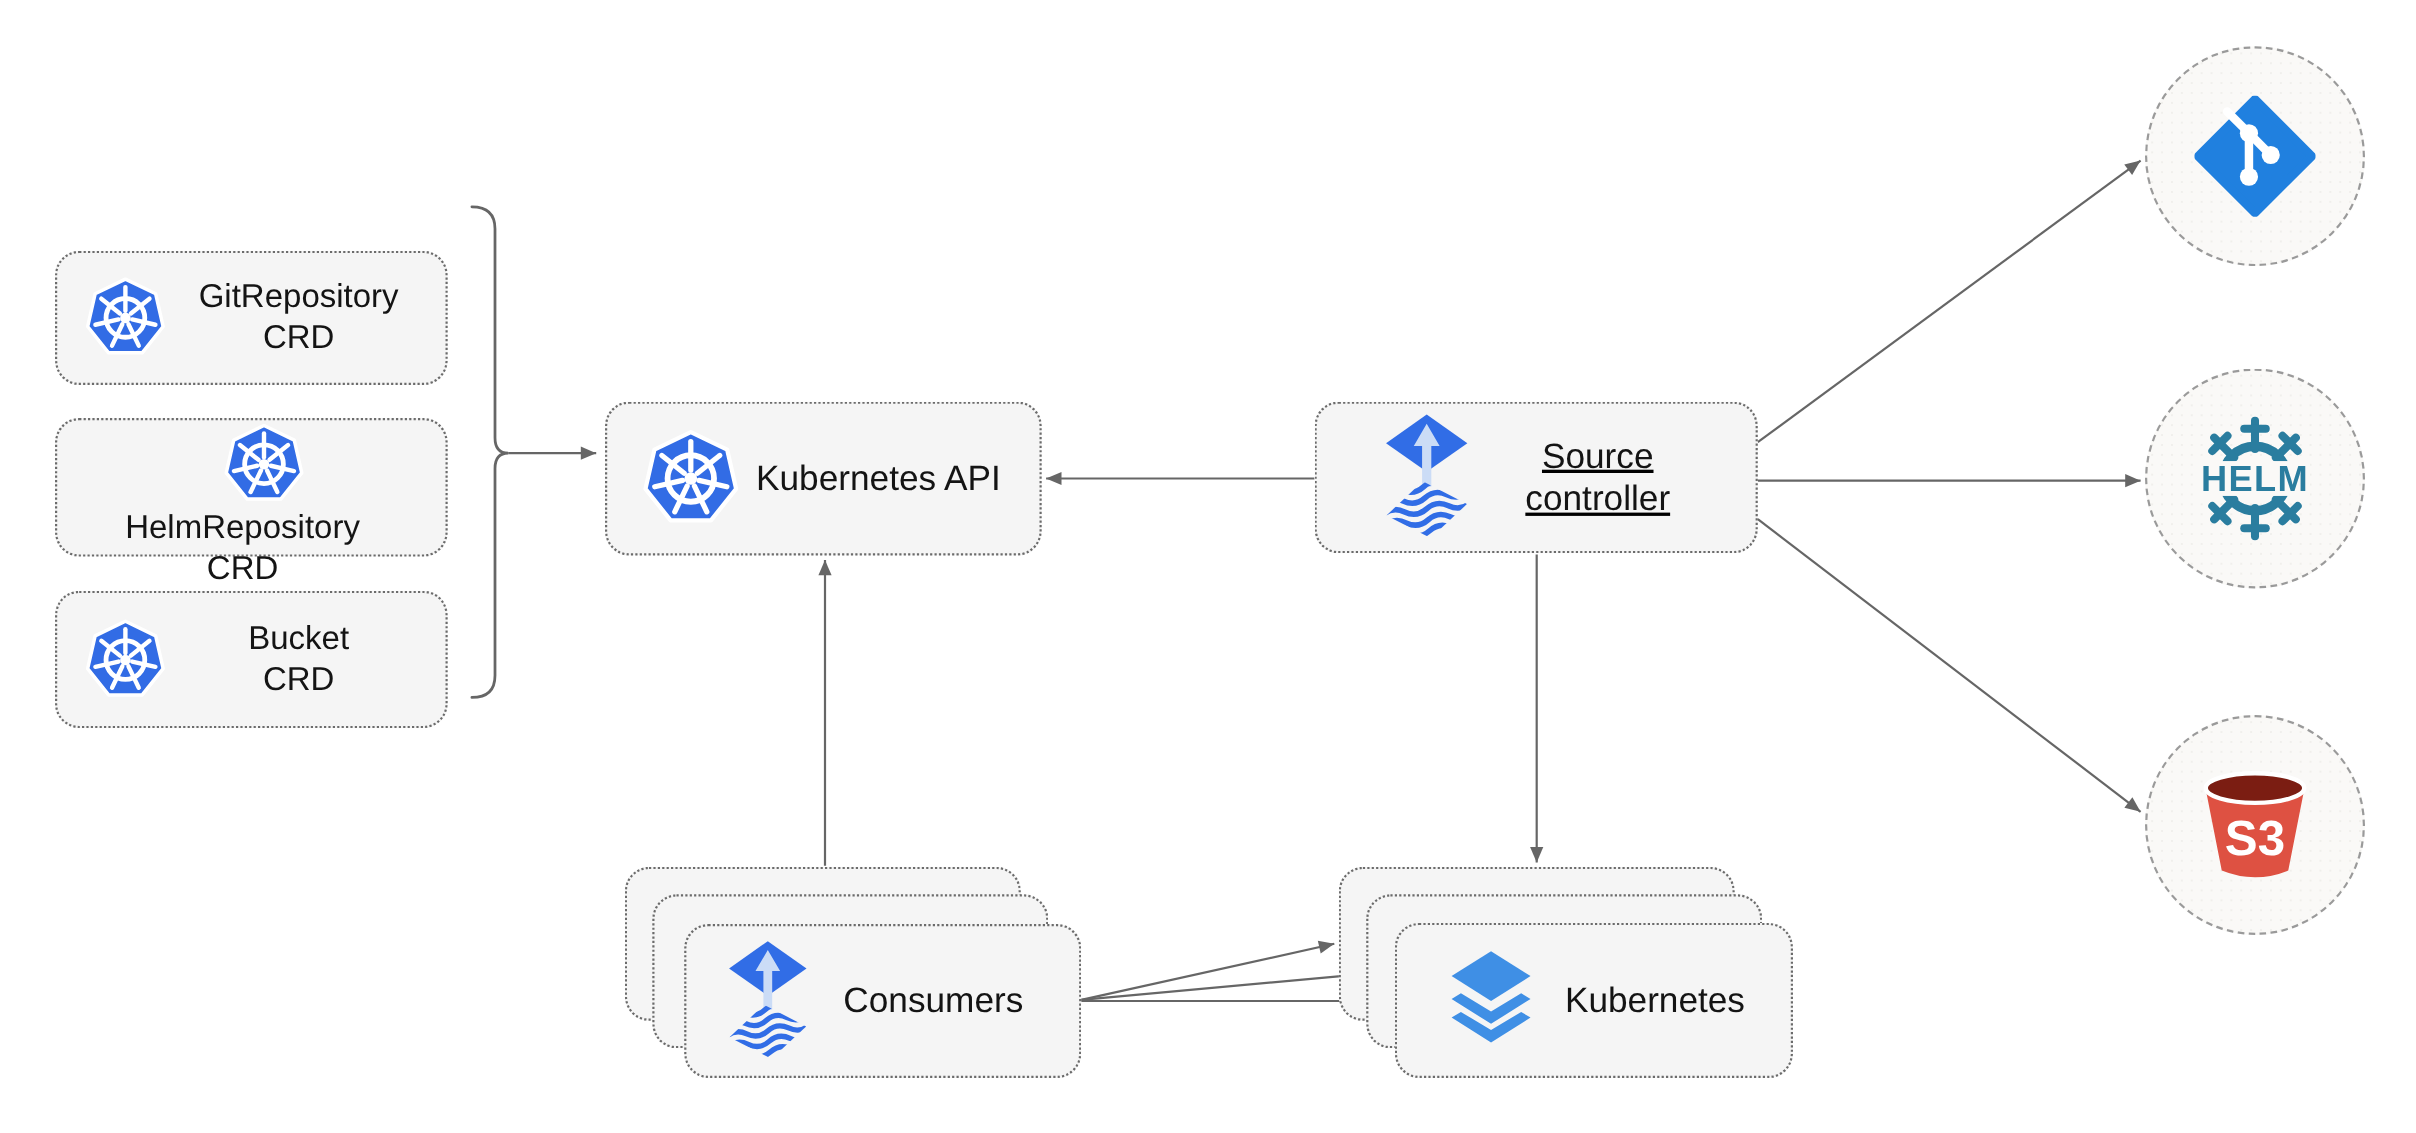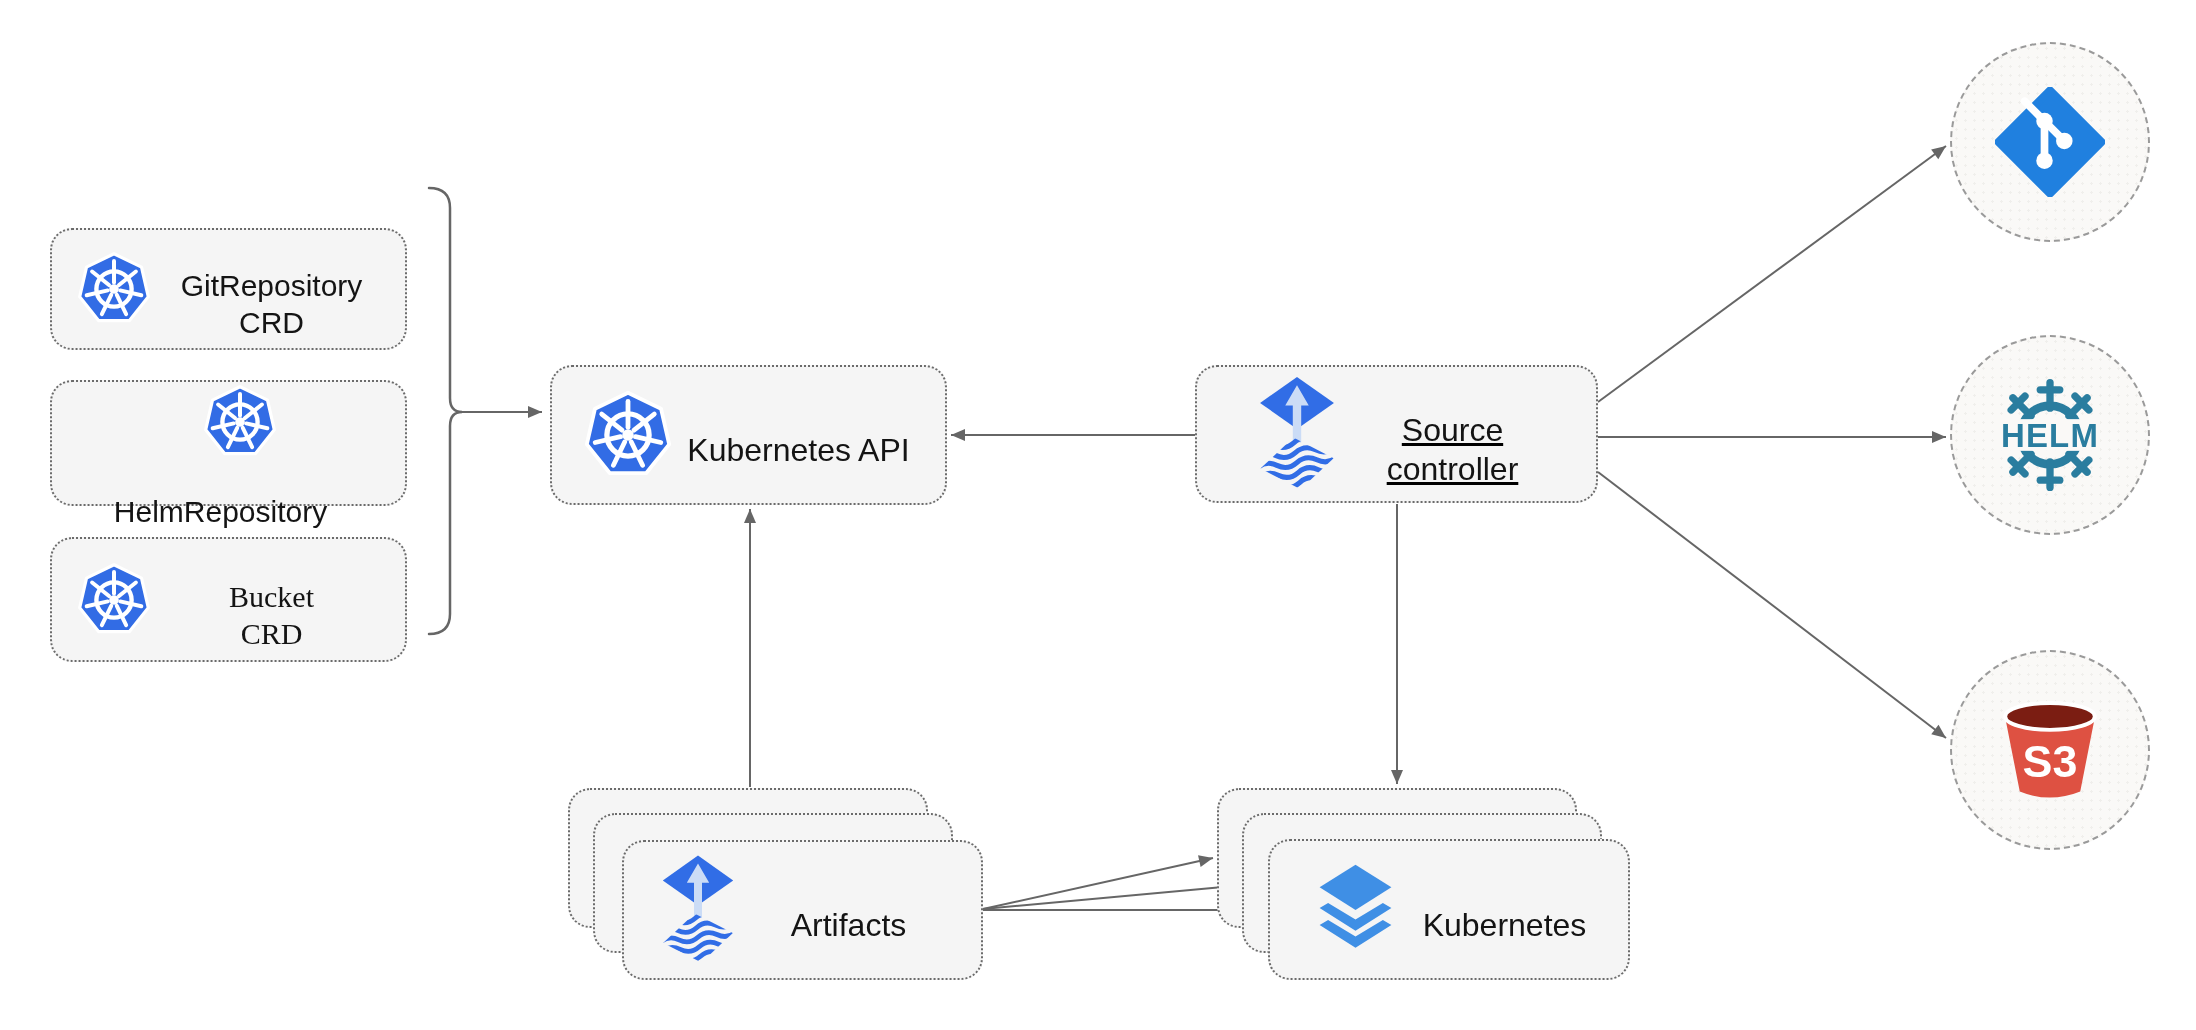--- a/index.html
+++ b/index.html
@@ -4,21 +4,21 @@
 <style>
   html,body{margin:0;padding:0;background:#ffffff;}
   .canvas{position:relative;width:2196px;height:1030px;background:#ffffff;overflow:hidden;
           font-family:"Liberation Sans",sans-serif;}
   .wires{position:absolute;left:0;top:0;pointer-events:none;}
   .node{position:absolute;background:#f5f5f5;border:2px dotted #6b6b6b;border-radius:22px;
         display:flex;align-items:center;box-sizing:border-box;}
   .stackbox{position:absolute;background:#f5f5f5;border:2px dotted #6b6b6b;border-radius:22px;
             box-sizing:border-box;}
   .stackfront{display:flex;align-items:center;}
-  .lbl{flex:1;text-align:center;font-size:30px;line-height:1.22;color:#141414;white-space:pre-line;margin-top:32px;}
+  .lbl{flex:1;text-align:center;font-size:30px;line-height:1.22;color:#141414;white-space:pre-line;}
   .lbl.big{font-size:32px;}
   .circle{position:absolute;width:200px;height:200px;border:2.5px dashed #9a9a9a;border-radius:50%;
           background:#faf9f7;
           background-image:radial-gradient(#f0efec 1.2px,transparent 1.2px);
           background-size:9px 9px;
           display:flex;align-items:center;justify-content:center;box-sizing:border-box;}
   .icon{flex:0 0 auto;display:flex;align-items:center;justify-content:center;}
 </style>
 </head>
 <body>
@@ -169,21 +169,21 @@
     <div class="lbl" style="padding-right:16px;">HelmRepository
 CRD</div>
   </div>
 
   <div class="node" style="left:50px;top:537px;width:357px;height:125px;">
     <span class="icon" style="margin-left:22px;">
       <svg width="80" height="80" viewBox="0 0 100 100">
           <use href="#k8s-logo"></use>
         </svg>
     </span>
-    <div class="lbl" style="padding-right:16px;font-family:Liberation Serif, serif;">Bucket
+    <div class="lbl" style="padding-right:16px;">Bucket
 CRD</div>
   </div>
 
   <div class="node" style="left:550px;top:365px;width:397px;height:140px;">
     <span class="icon" style="margin-left:28px;">
       <svg width="96" height="96" viewBox="0 0 100 100">
           <use href="#k8s-logo"></use>
         </svg>
     </span>
     <div class="lbl big" style="padding-right:24px;">Kubernetes API</div>
@@ -201,21 +201,21 @@
 
   <div style="position:absolute;left:568px;top:788px;width:415px;height:192px;">
     <div class="stackbox" style="left:0;top:0;width:360px;height:140px;"></div>
     <div class="stackbox" style="left:25px;top:25px;width:360px;height:140px;"></div>
     <div class="stackbox stackfront" style="left:54px;top:52px;width:361px;height:140px;">
       <span class="icon" style="margin-left:34px;">
         <svg width="80" height="114" viewBox="0 0 100 140">
             <use href="#flux-logo"></use>
           </svg>
       </span>
-      <div class="lbl big" style="padding-right:22px;">Artifacts</div>
+      <div class="lbl big" style="padding-right:22px;">Consumers</div>
     </div>
   </div>
 
   <div style="position:absolute;left:1217px;top:788px;width:413px;height:192px;">
     <div class="stackbox" style="left:0;top:0;width:360px;height:140px;"></div>
     <div class="stackbox" style="left:25px;top:25px;width:360px;height:140px;"></div>
     <div class="stackbox stackfront" style="left:51px;top:51px;width:362px;height:141px;">
       <span class="icon" style="margin-left:38px;">
         <svg width="95" height="102" viewBox="0 0 100 108">
             <use href="#layers-logo"></use>

